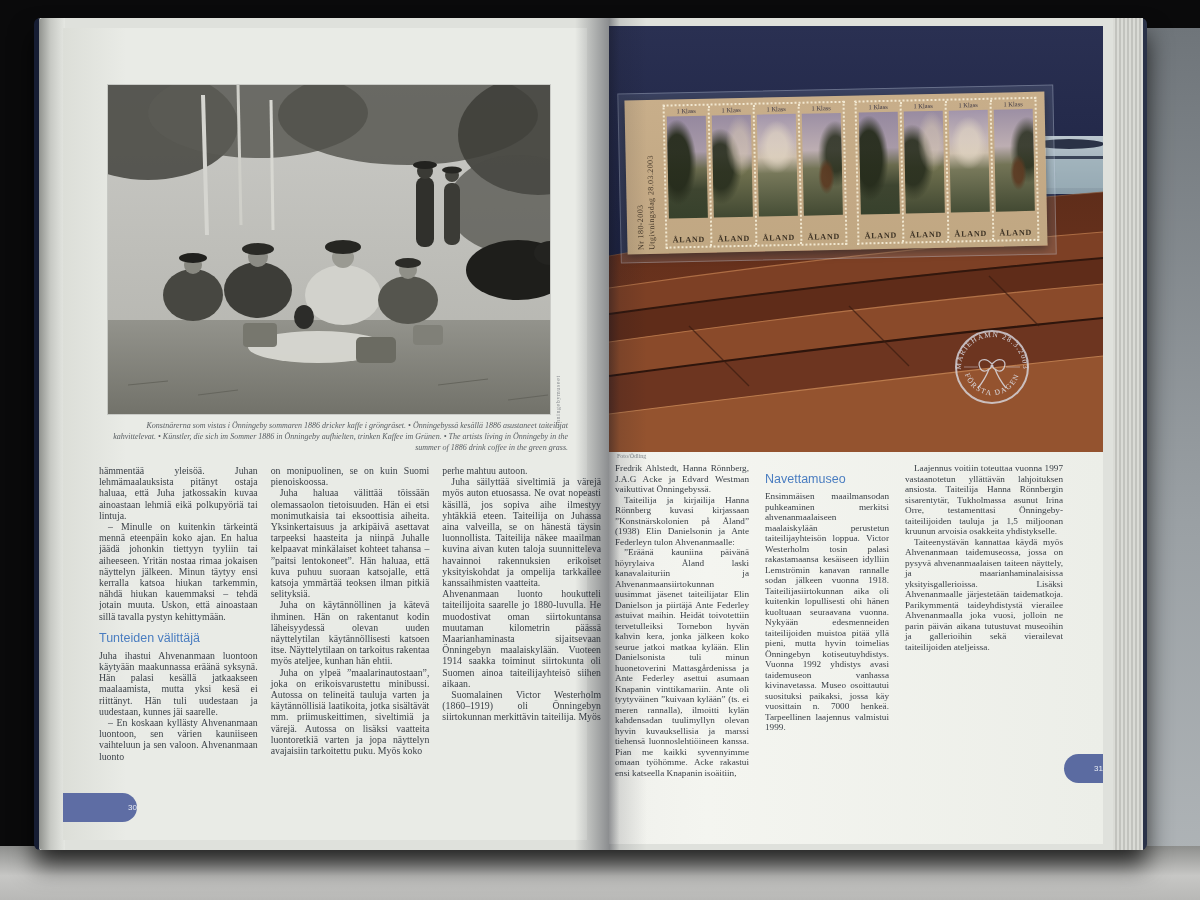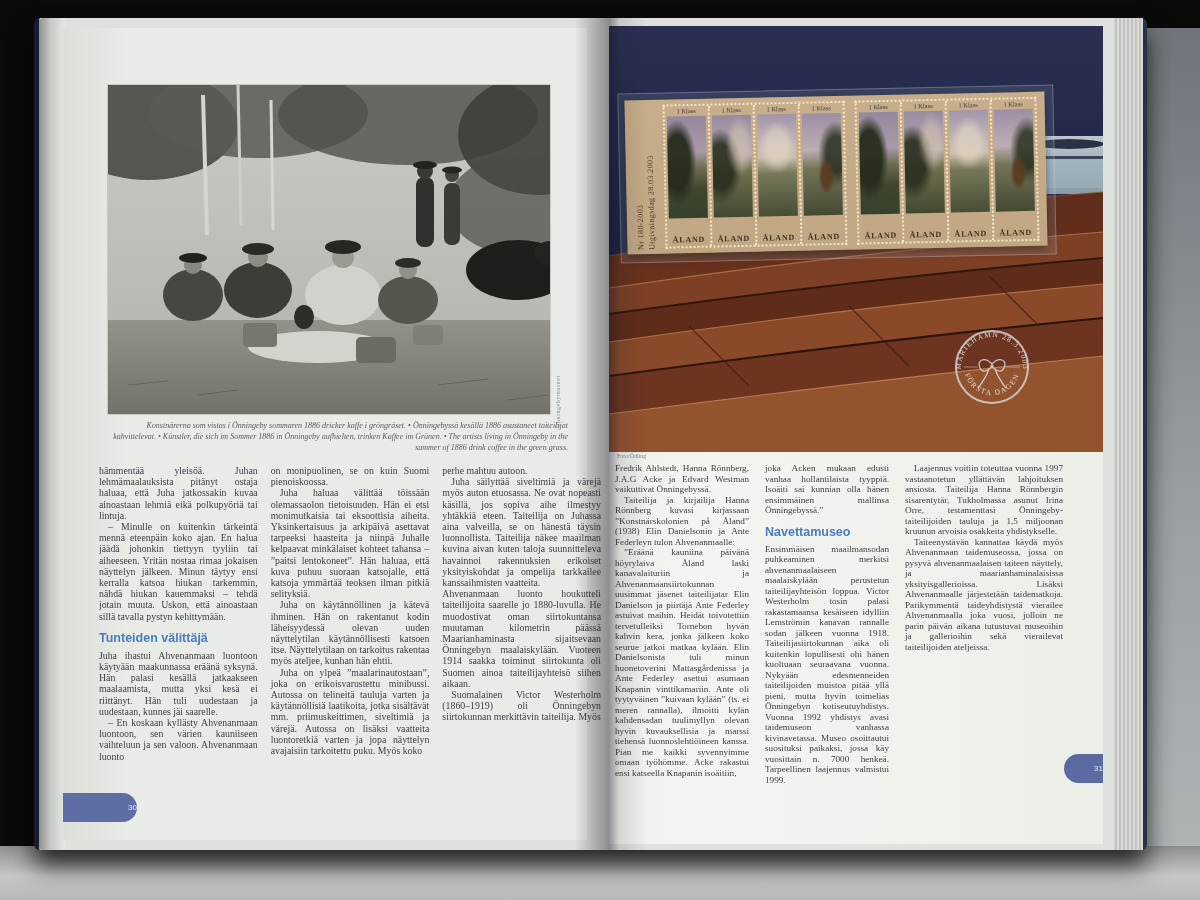--- a/index.html
+++ b/index.html
@@ -33,21 +33,21 @@
   .cols-left{position:absolute;left:36px;top:437px;width:502px;height:342px;display:flex;gap:13px;overflow:hidden;}
   .cols-left .col{width:159px;}
   .cols-right{position:absolute;left:6px;top:437px;width:452px;height:332px;display:flex;overflow:hidden;}
   .cr1{width:134px;margin-right:16px;}
   .cr2{width:124px;margin-right:16px;}
   .cr3{width:158px;}
   .col p{margin:0;text-align:justify;color:#3b4148;}
   .cols-left p{font-size:9.8px;line-height:11.2px;}
   .cols-right p{font-size:9.2px;line-height:10.5px;}
   p.ind{text-indent:9px;}
-  h3.heading{margin:9px 0 5px;font-family:"Liberation Sans",sans-serif;font-weight:bold;
+  h3.heading{margin:9px 0 5px;font-family:"Liberation Sans",sans-serif;font-weight:normal;
     font-size:12.5px;color:#4a7dc0;}
   .tab{position:absolute;background:#5e6da4;color:#e8ecf4;
     font:8px "Liberation Sans",sans-serif;display:flex;align-items:center;justify-content:flex-end;}
   .tab-left{left:0;top:765px;width:46px;height:29px;border-radius:0 15px 15px 0;padding-left:28px;}
   .tab-right{left:455px;top:728px;width:39px;height:29px;border-radius:15px 0 0 15px;background:#5b6ba1;}
   .rock-photo{position:absolute;left:0;top:0;width:494px;height:426px;}
   .rock-photo svg{display:block;}
   .booklet{position:absolute;left:17px;top:70px;width:420px;height:154px;z-index:3;
     background:linear-gradient(180deg,#cbaa7e,#c2a275);transform:rotate(-1.2deg);
     box-shadow:0 3px 8px rgba(0,0,0,.5);}
@@ -288,21 +288,20 @@
 
       <div class="photo-credit">Foto/Ödling</div>
 
       <div class="cols-right">
         <div class="col cr1">
           <p>Fredrik Ahlstedt, Hanna Rönnberg, J.A.G Acke ja Edvard Westman vaikuttivat Önningebyssä.</p>
           <p class="ind">Taiteilija ja kirjailija Hanna Rönnberg kuvasi kirjassaan ”Konstnärskolonien på Åland” (1938) Elin Danielsonin ja Ante Federleyn tulon Ahvenanmaalle:</p>
           <p class="ind">”Eräänä kauniina päivänä höyrylaiva Åland laski kanavalaituriin ja Ahvenanmaansiirtokunnan uusimmat jäsenet taiteilijatar Elin Danielson ja piirtäjä Ante Federley astuivat maihin. Heidät toivotettiin tervetulleiksi Tornebon hyvän kahvin kera, jonka jälkeen koko seurue jatkoi matkaa kylään. Elin Danielsonista tuli minun huonetoverini Mattasgårdenissa ja Ante Federley asettui asumaan Knapanin vinttikamariin. Ante oli tyytyväinen ”kuivaan kylään” (ts. ei meren rannalla), ilmoitti kylän kahdensadan tuulimyllyn olevan hyvin kuvauksellisia ja marssi tiehensä luonnoslehtiöineen kanssa. Pian me kaikki syvennyimme omaan työhömme. Acke rakastui ensi katseella Knapanin isoäitiin,</p>
         </div>
         <div class="col cr2">
-          <p>joka Acken mukaan edusti vanhaa hollantilaista tyyppiä. Isoäiti sai kunnian olla hänen ensimmäinen mallinsa Önningebyssä.”</p>
           <h3 class="heading">Navettamuseo</h3>
           <p>Ensimmäisen maailmansodan puhkeaminen merkitsi ahvenanmaalaiseen maalaiskylään perustetun taiteilijayhteisön loppua. Victor Westerholm tosin palasi rakastamaansa kesäiseen idylliin Lemströmin kanavan rannalle sodan jälkeen vuonna 1918. Taiteilijasiirtokunnan aika oli kuitenkin lopullisesti ohi hänen kuoltuaan seuraavana vuonna. Nykyään edesmenneiden taiteilijoiden muistoa pitää yllä pieni, mutta hyvin toimelias Önningebyn kotiseutuyhdistys. Vuonna 1992 yhdistys avasi taidemuseon vanhassa kivinavetassa. Museo osoittautui suosituksi paikaksi, jossa käy vuosittain n. 7000 henkeä. Tarpeellinen laajennus valmistui 1999.</p>
         </div>
         <div class="col cr3">
           <p class="ind">Laajennus voitiin toteuttaa vuonna 1997 vastaanotetun yllättävän lahjoituksen ansiosta. Taiteilija Hanna Rönnbergin sisarentytär, Tukholmassa asunut Irina Orre, testamenttasi Önningeby-taiteilijoiden tauluja ja 1,5 miljoonan kruunun arvoisia osakkeita yhdistykselle.</p>
           <p class="ind">Taiteenystävän kannattaa käydä myös Ahvenanmaan taidemuseossa, jossa on pysyvä ahvenanmaalaisen taiteen näyttely, ja maarianhaminalaisissa yksityisgallerioissa. Lisäksi Ahvenanmaalle järjestetään taidematkoja. Parikymmentä taideyhdistystä vierailee Ahvenanmaalla joka vuosi, jolloin ne parin päivän aikana tutustuvat museoihin ja gallerioihin sekä vierailevat taiteilijoiden ateljeissa.</p>
         </div>
       </div>
       <div class="tab tab-right">
         <span>31</span>

